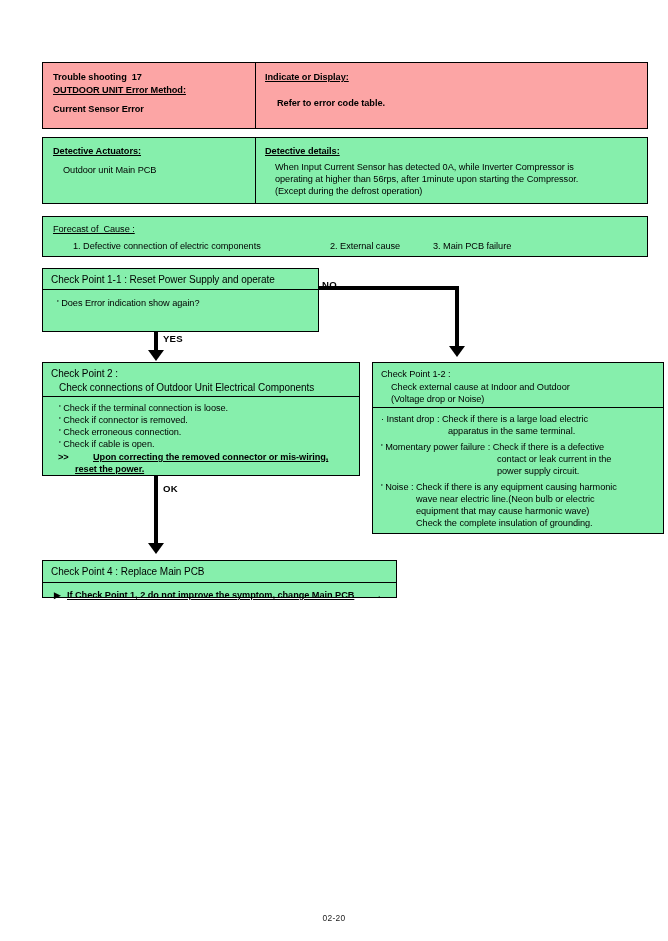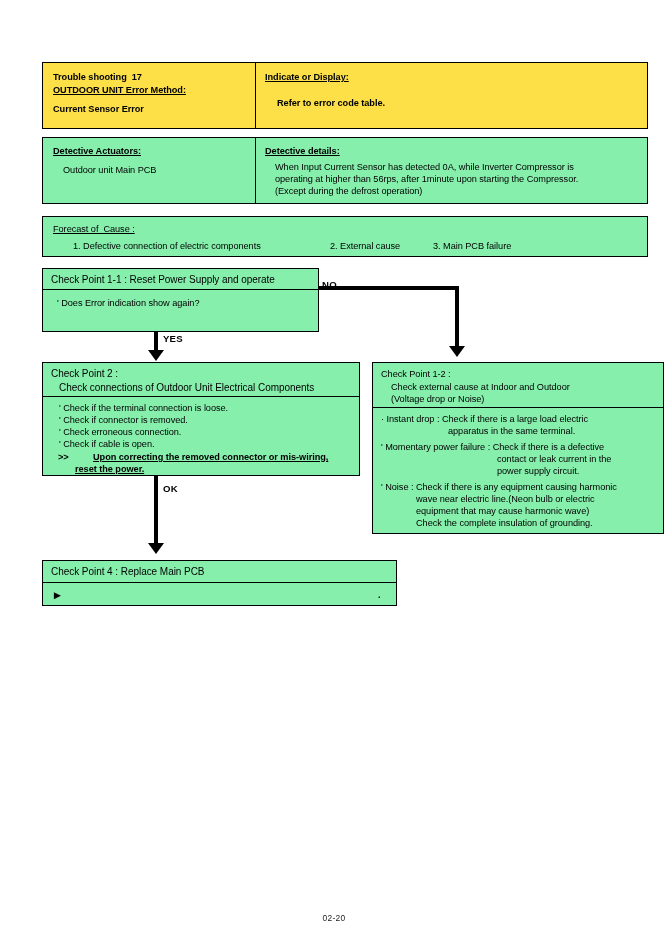--- a/index.html
+++ b/index.html
@@ -22,21 +22,21 @@
     height: 941px;
     overflow: hidden;
   }
   .box {
     position: absolute;
     border: 1.4px solid #000000;
     box-sizing: border-box;
     background: #86efac;
   }
   .box.shaded {
-    background: #fde047;
+    background: #fca5a5;
   }
   .vsplit {
     position: absolute;
     top: 0;
     bottom: 0;
     width: 0;
     border-left: 1.4px solid #000000;
   }
   .hsplit {
     position: absolute;
@@ -169,22 +169,23 @@
     <div class="txt" style="left:75px; top:62px;">apparatus in the same terminal.</div>
     <div class="txt" style="left:8px; top:78px;">' Momentary power failure : Check if there is a defective</div>
     <div class="txt" style="left:124px; top:90px;">contact or leak current in the</div>
     <div class="txt" style="left:124px; top:102px;">power supply circuit.</div>
     <div class="txt" style="left:8px; top:118px;">' Noise : Check if there is any equipment causing harmonic</div>
     <div class="txt" style="left:43px; top:130px;">wave near electric line.(Neon bulb or electric</div>
     <div class="txt" style="left:43px; top:142px;">equipment that may cause harmonic wave)</div>
     <div class="txt" style="left:43px; top:154px;">Check the complete insulation of grounding.</div>
   </div>
 
-  <div class="box" style="left:42px; top:560px; width:355px; height:46px;">
+  <div class="box" style="left:42px; top:560px; width:355px; height:38px;">
     <div class="hsplit" style="top:21px;"></div>
     <div class="txt big" style="left:8px; top:4px;">Check Point 4 : Replace Main PCB</div>
     <div class="txt b" style="left:11px; top:28px; font-size:8.6px;">▶</div>
+    <div class="txt b u" style="left:24px; top:28px;">If Check Point 1, 2 do not improve the symptom, change Main PCB</div>
     <div class="txt b" style="left:335px; top:28px;">.</div>
   </div>
 
   <div class="footer" style="left:0; top:913px;">02-20</div>
 
 </div>
 
 </body></html>

